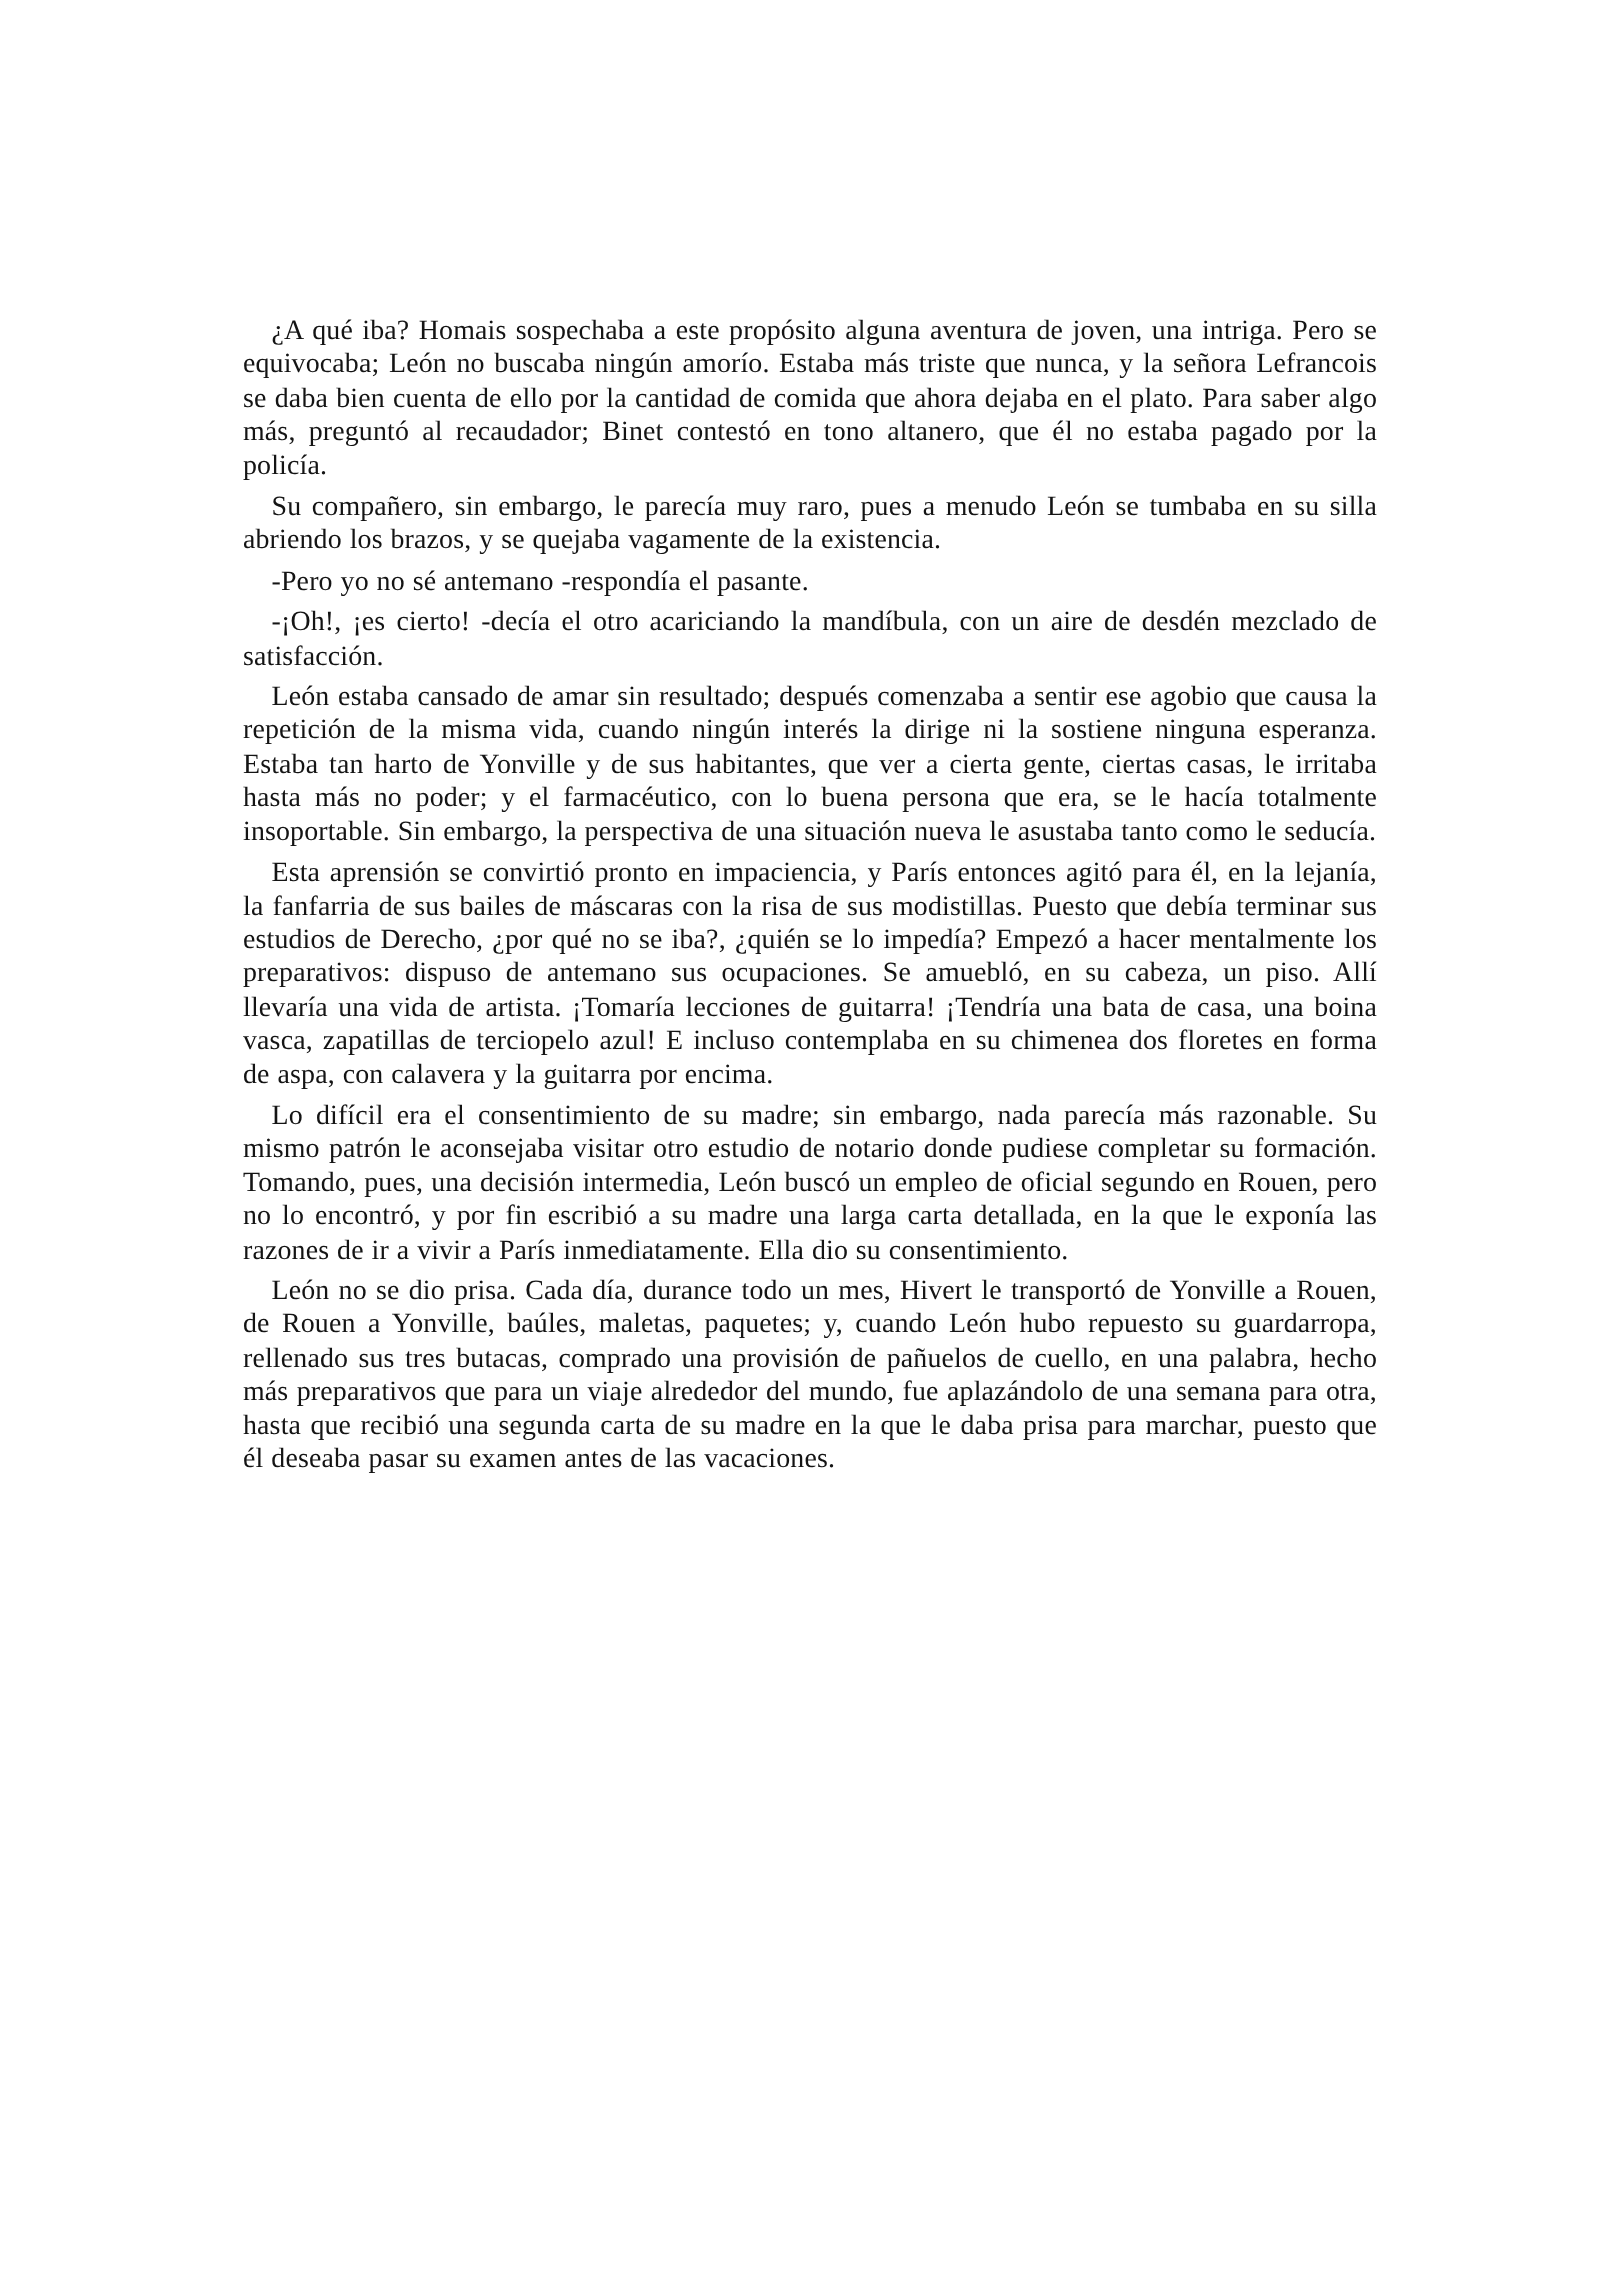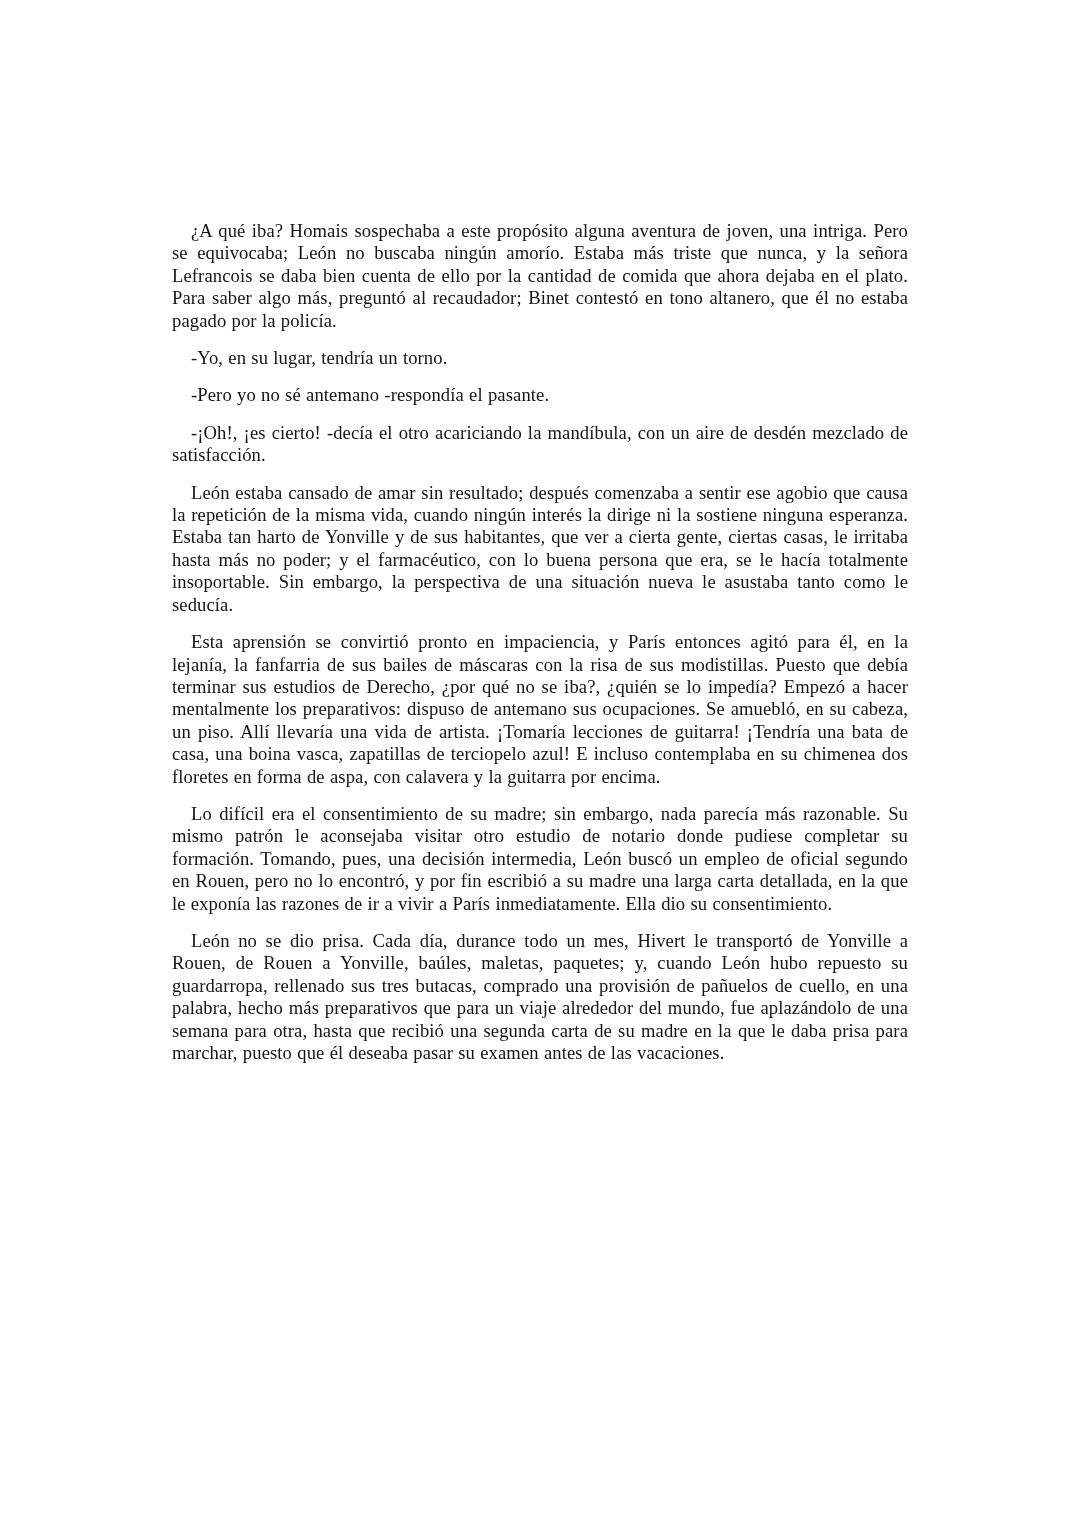--- a/index.html
+++ b/index.html
@@ -20,33 +20,33 @@
     position: absolute;
     left: 157px;
     top: 205px;
     width: 766px;
     font-size: 18.6px;
     line-height: 22.4px;
     text-align: justify;
     letter-spacing: 0.1px;
   }
   .text-block p {
-    margin: 15px;
+    margin: 5px;
     padding: 0;
     text-indent: 19px;
     word-spacing: 0.5px;
   }
 </style>
 </head>
 <body>
 
 <div class="page">
   <div class="text-block">
     <p>¿A qué iba? Homais sospechaba a este propósito alguna aventura de joven, una intriga. Pero se equivocaba; León no buscaba ningún amorío. Estaba más triste que nunca, y la señora Lefrancois se daba bien cuenta de ello por la cantidad de comida que ahora dejaba en el plato. Para saber algo más, preguntó al recaudador; Binet contestó en tono altanero, que él no estaba pagado por la policía.</p>
-    <p>-Yo, en su lugar, tendría un torno.</p>
+    <p>Su compañero, sin embargo, le parecía muy raro, pues a menudo León se tumbaba en su silla abriendo los brazos, y se quejaba vagamente de la existencia.</p>
     <p>-Pero yo no sé antemano -respondía el pasante.</p>
     <p>-¡Oh!, ¡es cierto! -decía el otro acariciando la mandíbula, con un aire de desdén mezclado de satisfacción.</p>
     <p>León estaba cansado de amar sin resultado; después comenzaba a sentir ese agobio que causa la repetición de la misma vida, cuando ningún interés la dirige ni la sostiene ninguna esperanza. Estaba tan harto de Yonville y de sus habitantes, que ver a cierta gente, ciertas casas, le irritaba hasta más no poder; y el farmacéutico, con lo buena persona que era, se le hacía totalmente insoportable. Sin embargo, la perspectiva de una situación nueva le asustaba tanto como le seducía.</p>
     <p>Esta aprensión se convirtió pronto en impaciencia, y París entonces agitó para él, en la lejanía, la fanfarria de sus bailes de máscaras con la risa de sus modistillas. Puesto que debía terminar sus estudios de Derecho, ¿por qué no se iba?, ¿quién se lo impedía? Empezó a hacer mentalmente los preparativos: dispuso de antemano sus ocupaciones. Se amuebló, en su cabeza, un piso. Allí llevaría una vida de artista. ¡Tomaría lecciones de guitarra! ¡Tendría una bata de casa, una boina vasca, zapatillas de terciopelo azul! E incluso contemplaba en su chimenea dos floretes en forma de aspa, con calavera y la guitarra por encima.</p>
     <p>Lo difícil era el consentimiento de su madre; sin embargo, nada parecía más razonable. Su mismo patrón le aconsejaba visitar otro estudio de notario donde pudiese completar su formación. Tomando, pues, una decisión intermedia, León buscó un empleo de oficial segundo en Rouen, pero no lo encontró, y por fin escribió a su madre una larga carta detallada, en la que le exponía las razones de ir a vivir a París inmediatamente. Ella dio su consentimiento.</p>
     <p>León no se dio prisa. Cada día, durance todo un mes, Hivert le transportó de Yonville a Rouen, de Rouen a Yonville, baúles, maletas, paquetes; y, cuando León hubo repuesto su guardarropa, rellenado sus tres butacas, comprado una provisión de pañuelos de cuello, en una palabra, hecho más preparativos que para un viaje alrededor del mundo, fue aplazándolo de una semana para otra, hasta que recibió una segunda carta de su madre en la que le daba prisa para marchar, puesto que él deseaba pasar su examen antes de las vacaciones.</p>
   </div>
 </div>
 
 </body></html>

